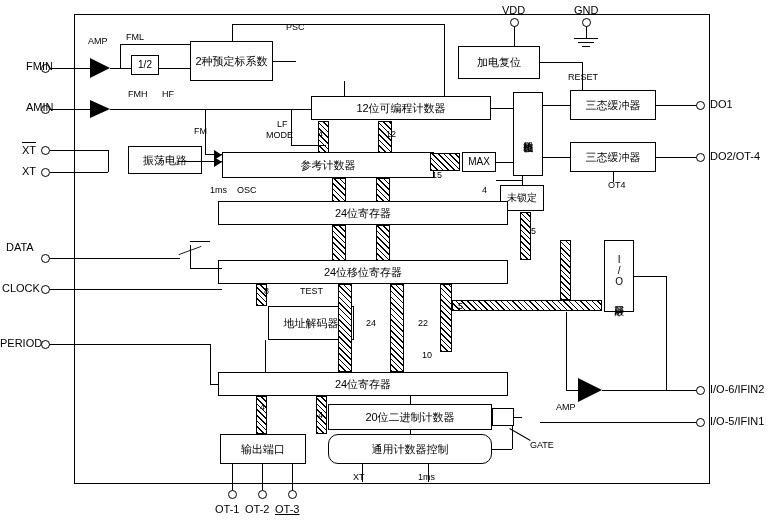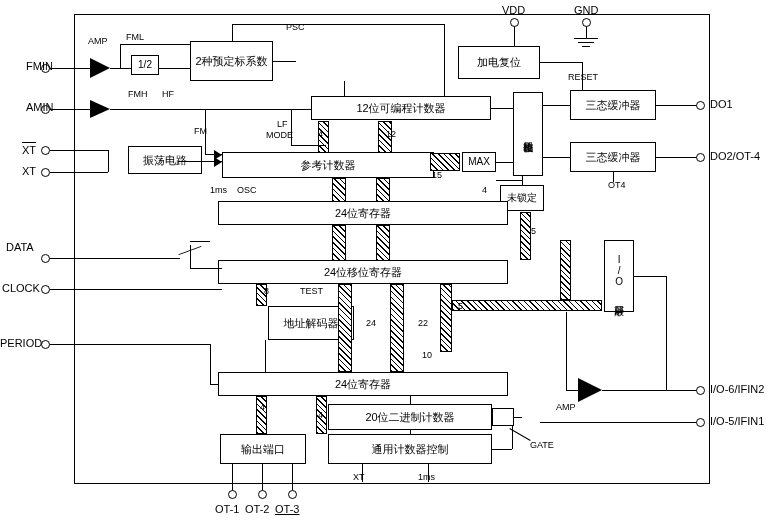--- a/index.html
+++ b/index.html
@@ -66,21 +66,21 @@
     </div>
   <div class="blk" style="left:222px;top:306px;width:86px;height:34px;margin-left:46px;">
       <span>地址解码器</span>
     </div>
   <div class="blk" style="left:218px;top:372px;width:290px;height:24px;">
       <span>24位寄存器</span>
     </div>
   <div class="blk" style="left:328px;top:404px;width:164px;height:26px;">
       <span>20位二进制计数器</span>
     </div>
-  <div class="blk" style="left:328px;top:434px;width:164px;height:30px;">
+  <div class="blk" style="left:328px;top:434px;width:164px;height:30px;border-radius:10px;">
       <span>通用计数器控制</span>
     </div>
   <div class="blk" style="left:220px;top:434px;width:86px;height:30px;">
       <span>输出端口</span>
     </div>
   <div class="blk" style="left:604px;top:240px;width:30px;height:72px;">
     <span class="vtext" style="position:static;font-size:10px;">I/O 口屏蔽</span>
   </div>
 
   <div class="bus" style="left:318px;top:121px;width:11px;height:32px;"></div>

